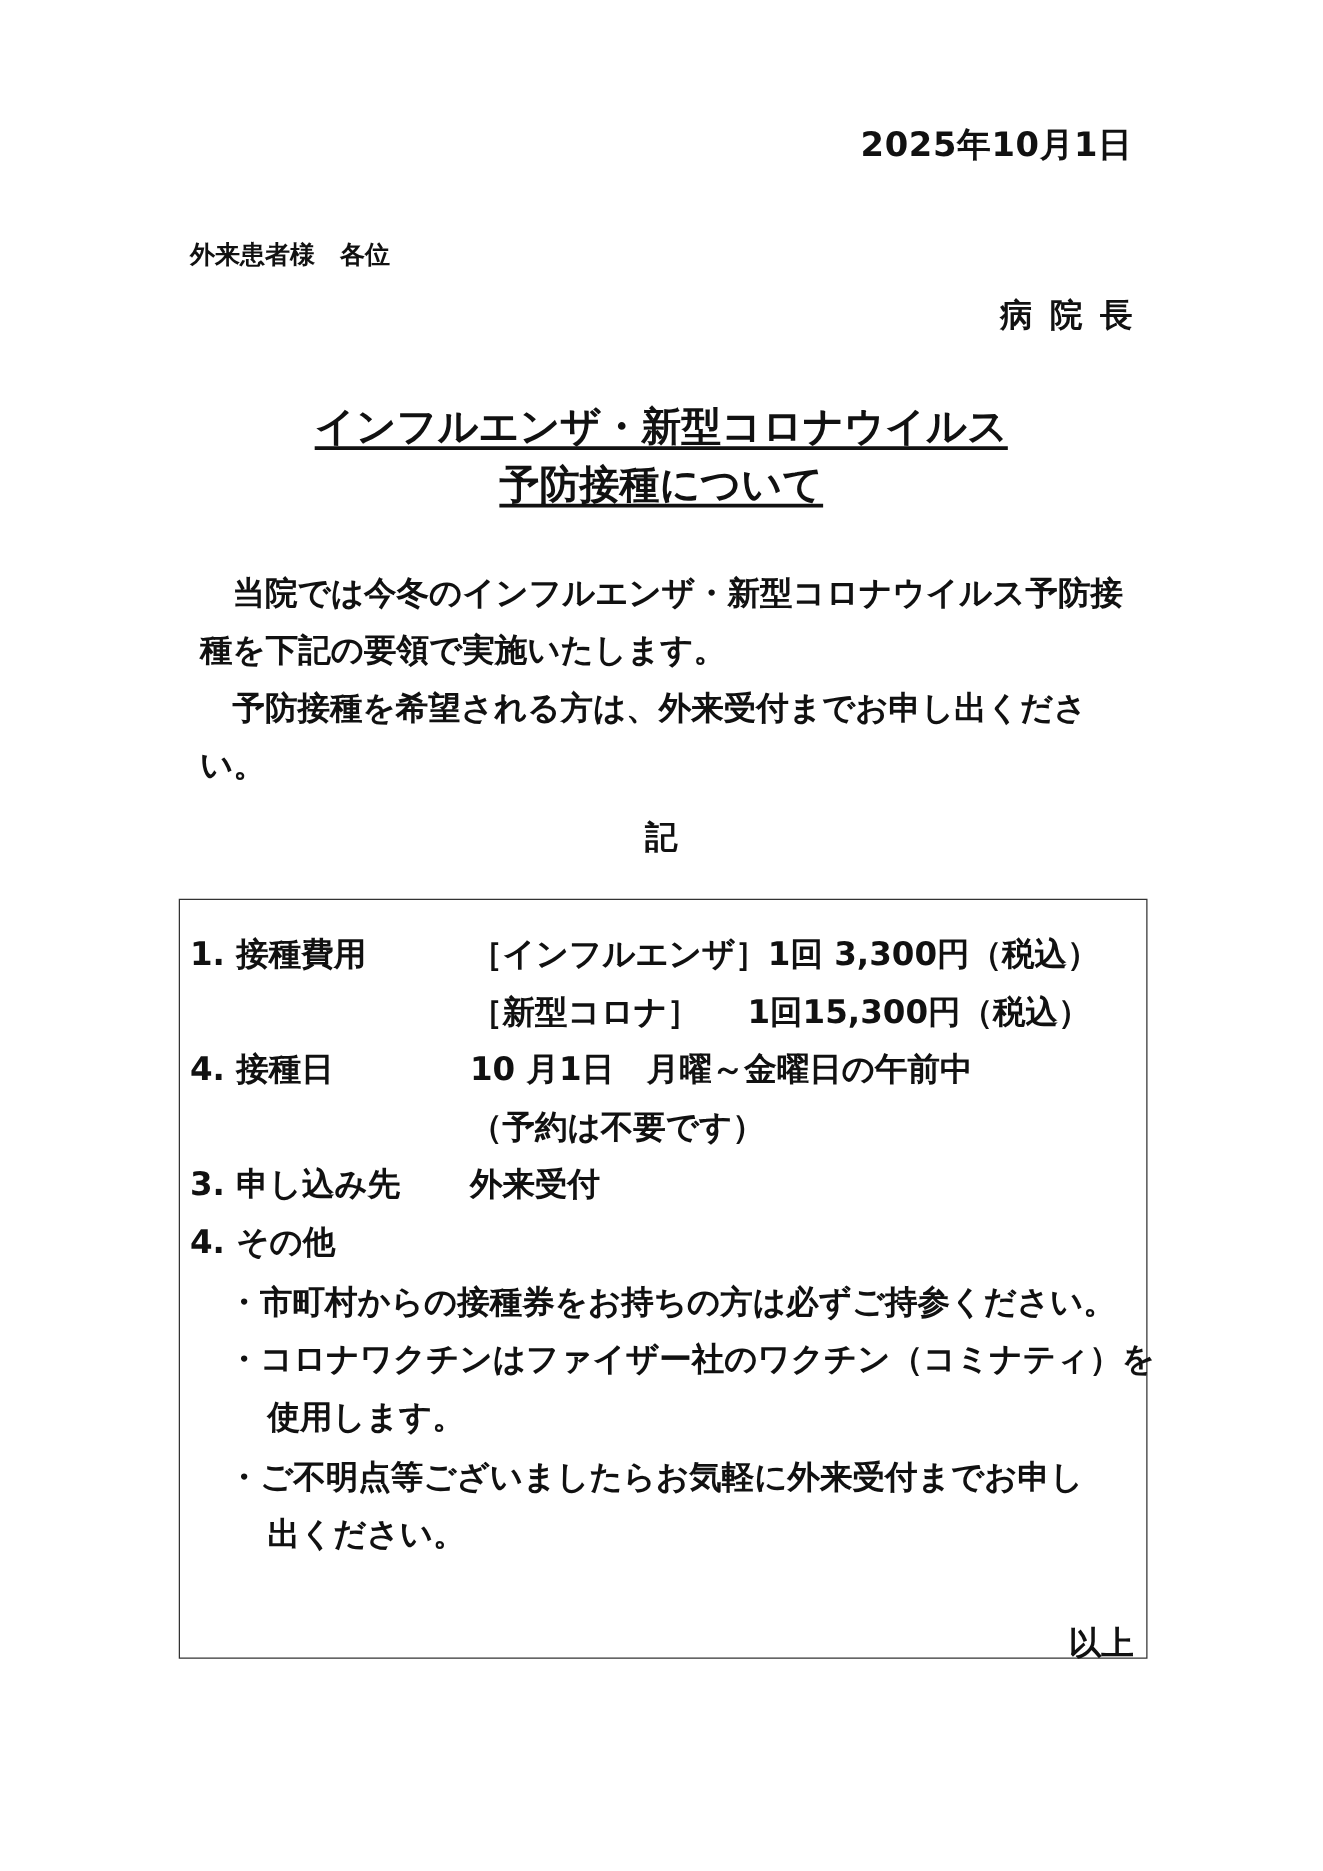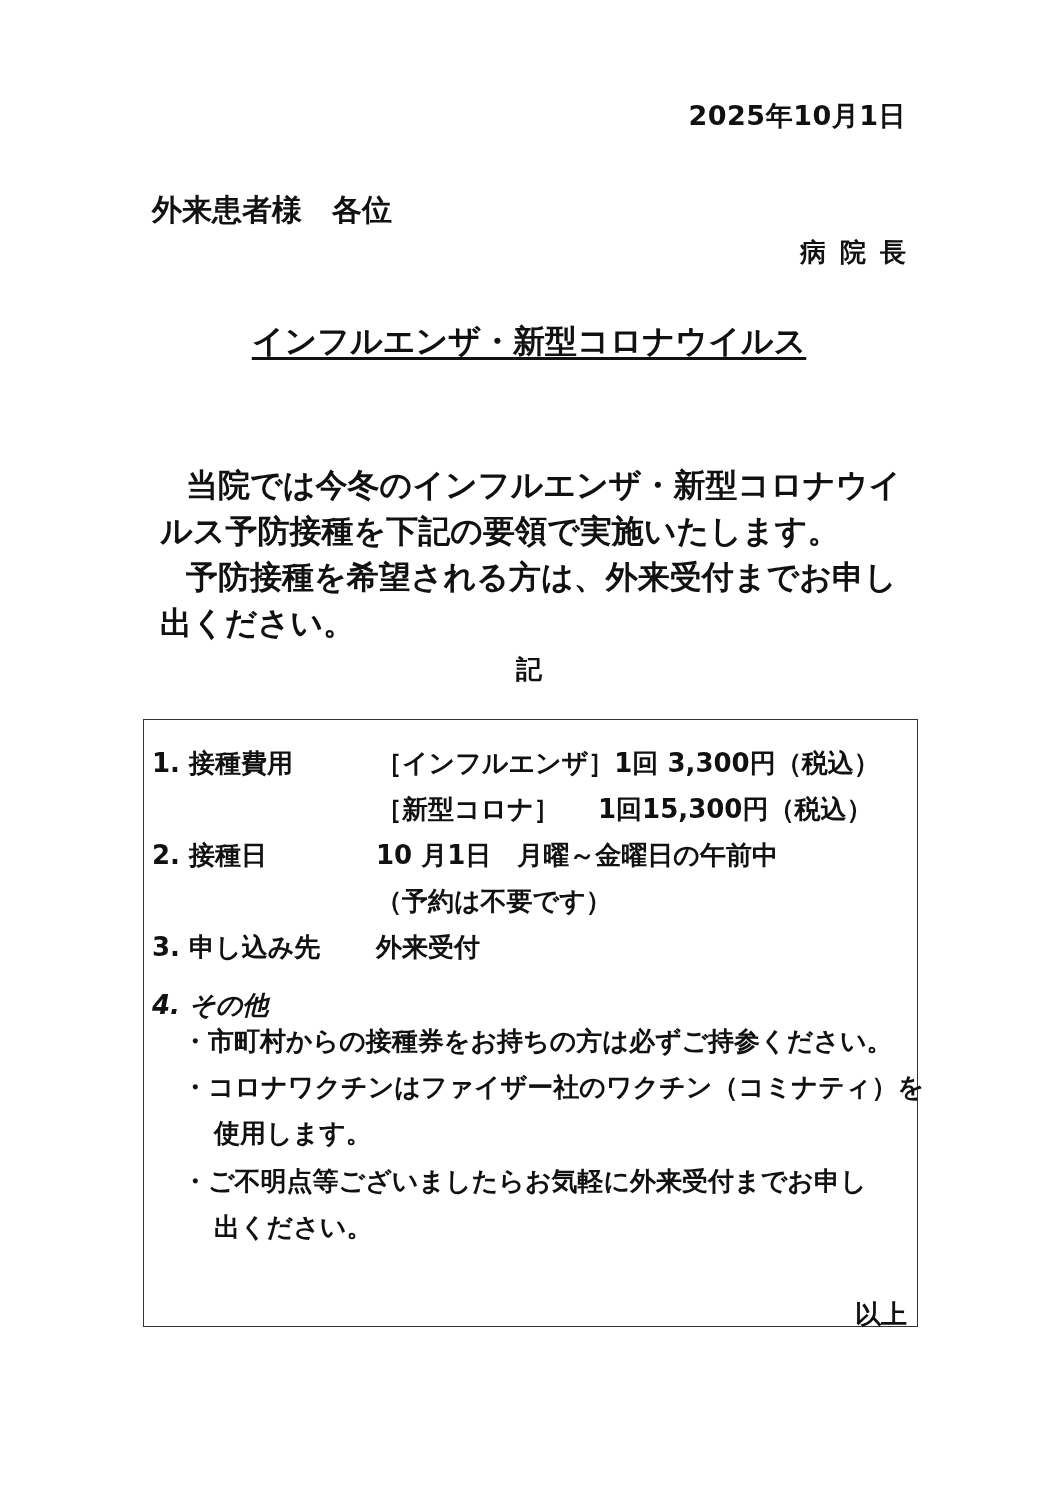--- a/index.html
+++ b/index.html
@@ -19,21 +19,21 @@
     .abs { position: absolute; white-space: nowrap; }
     .date {
       top: 98px;
       right: 152px;
       font-size: 27px;
       letter-spacing: 0.5px;
     }
     .addressee {
       top: 190px;
       left: 152px;
-      font-size: 30px;
+      font-size: 20px;
       word-spacing: 18px;
     }
     .sender {
       top: 235px;
       right: 152px;
       font-size: 26px;
       letter-spacing: 14px;
       margin-right: -14px;
     }
     .title {
@@ -43,24 +43,24 @@
       text-align: center;
       font-size: 32px;
       line-height: 46px;
     }
     .title span {
       text-decoration: underline;
       text-decoration-thickness: 3px;
       text-underline-offset: 5px;
     }
     .intro {
-      top: 462px;
+      top: 452px;
       left: 160px;
       width: 760px;
-      font-size: 32px;
+      font-size: 26px;
       line-height: 46px;
       white-space: normal;
     }
     .intro p {
       margin: 0;
       text-indent: 26px;
     }
     .ki {
       top: 652px;
       left: 0;
@@ -116,20 +116,21 @@
   </style>
 </head>
 <body>
 
 <div class="abs date">2025年10月1日</div>
 <div class="abs addressee">外来患者様　各位</div>
 <div class="abs sender">病院長</div>
 
 <div class="abs title">
   <div><span>インフルエンザ・新型コロナウイルス</span></div>
+  <div><span>予防接種について</span></div>
 </div>
 
 <div class="abs intro">
   <p>当院では今冬のインフルエンザ・新型コロナウイルス予防接種を下記の要領で実施いたします。</p>
   <p>予防接種を希望される方は、外来受付までお申し出ください。</p>
 </div>
 
 <div class="abs ki">記</div>
 
 <div class="box">
@@ -138,31 +139,31 @@
     <span class="label">1. 接種費用</span>
   </div>
   <div class="val-line" style="top:26px;">
     <span class="bracket">［インフルエンザ］</span><span>1回 3,300円（税込）</span>
   </div>
   <div class="val-line" style="top:72px;">
     <span class="bracket" style="width:222px;">［新型コロナ］</span><span>1回15,300円（税込）</span>
   </div>
 
   <div class="row" style="top:118px;">
-    <span class="label">2. 接種日</span>
+    <span class="label">4. 接種日</span>
   </div>
   <div class="val-line" style="top:118px;">10 月1日　月曜～金曜日の午前中</div>
   <div class="val-line" style="top:164px;">（予約は不要です）</div>
 
   <div class="row" style="top:210px;">
     <span class="label">3. 申し込み先</span>
   </div>
   <div class="val-line" style="top:210px;">外来受付</div>
 
-  <div class="row" style="top:268px;font-style:italic;">
+  <div class="row" style="top:256px;">
     <span class="label">4. その他</span>
   </div>
   <div class="bullet" style="top:304px;">・市町村からの接種券をお持ちの方は必ずご持参ください。</div>
   <div class="bullet" style="top:350px;">・コロナワクチンはファイザー社のワクチン（コミナティ）を</div>
   <div class="bullet-cont" style="top:396px;">使用します。</div>
   <div class="bullet" style="top:444px;font-family:Liberation Serif, serif;">・ご不明点等ございましたらお気軽に外来受付までお申し</div>
   <div class="bullet-cont" style="top:490px;">出ください。</div>
 
   <div class="closing">以上</div>
 </div>

